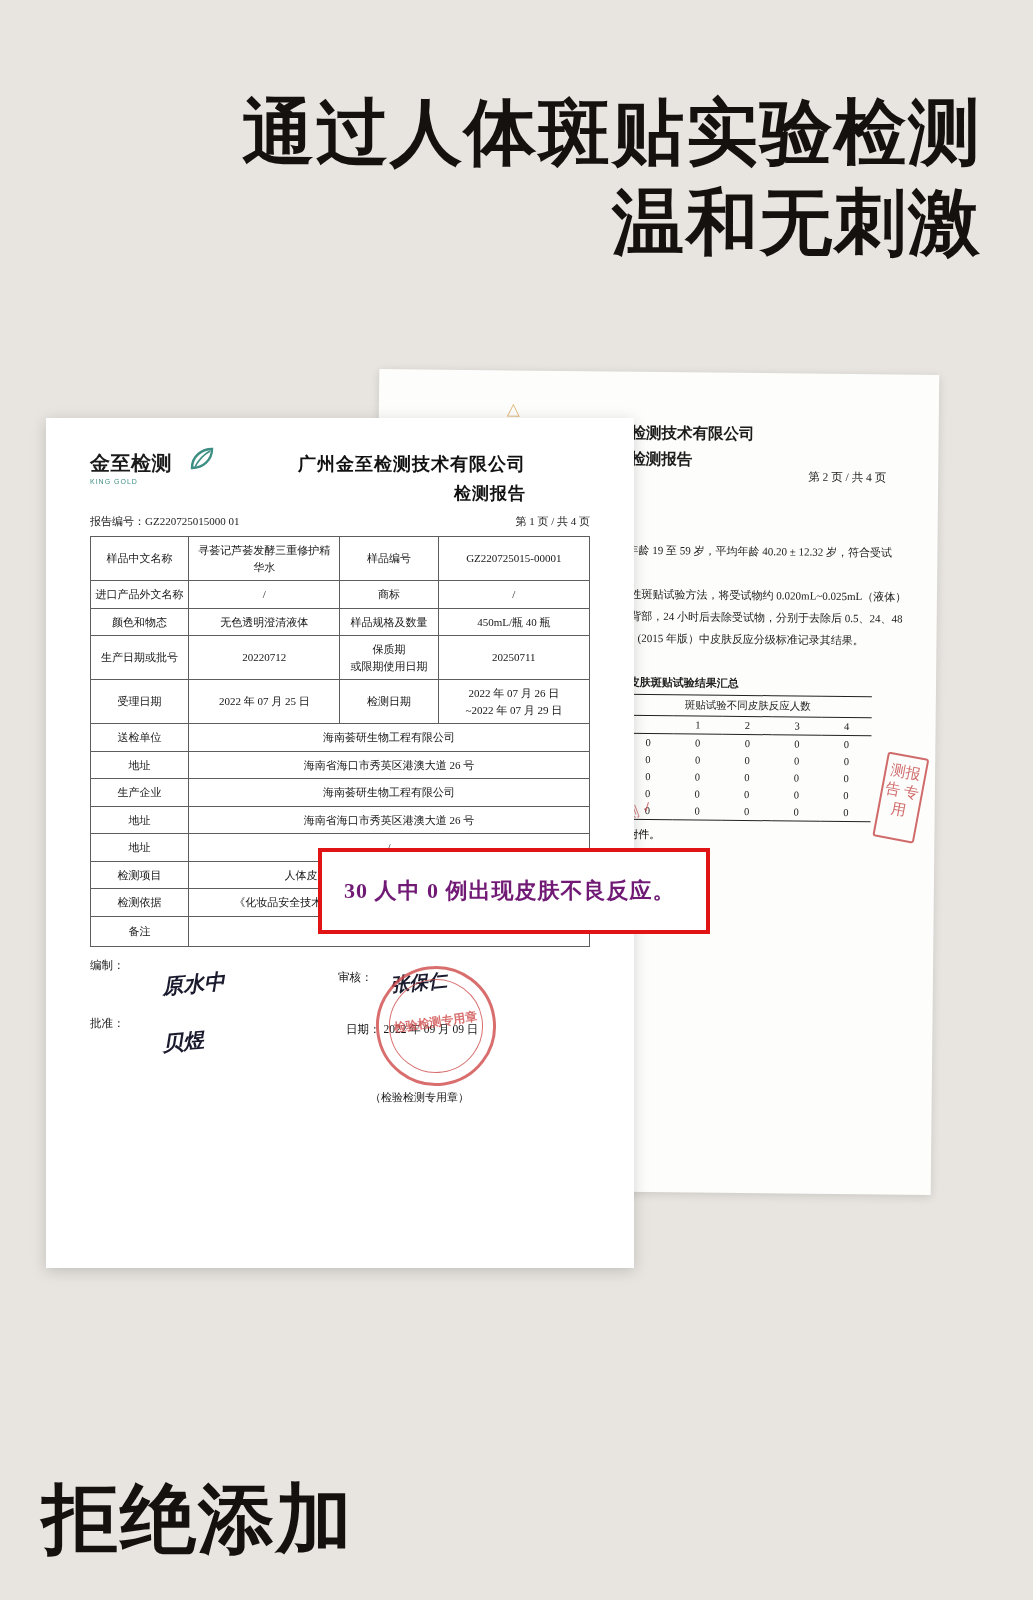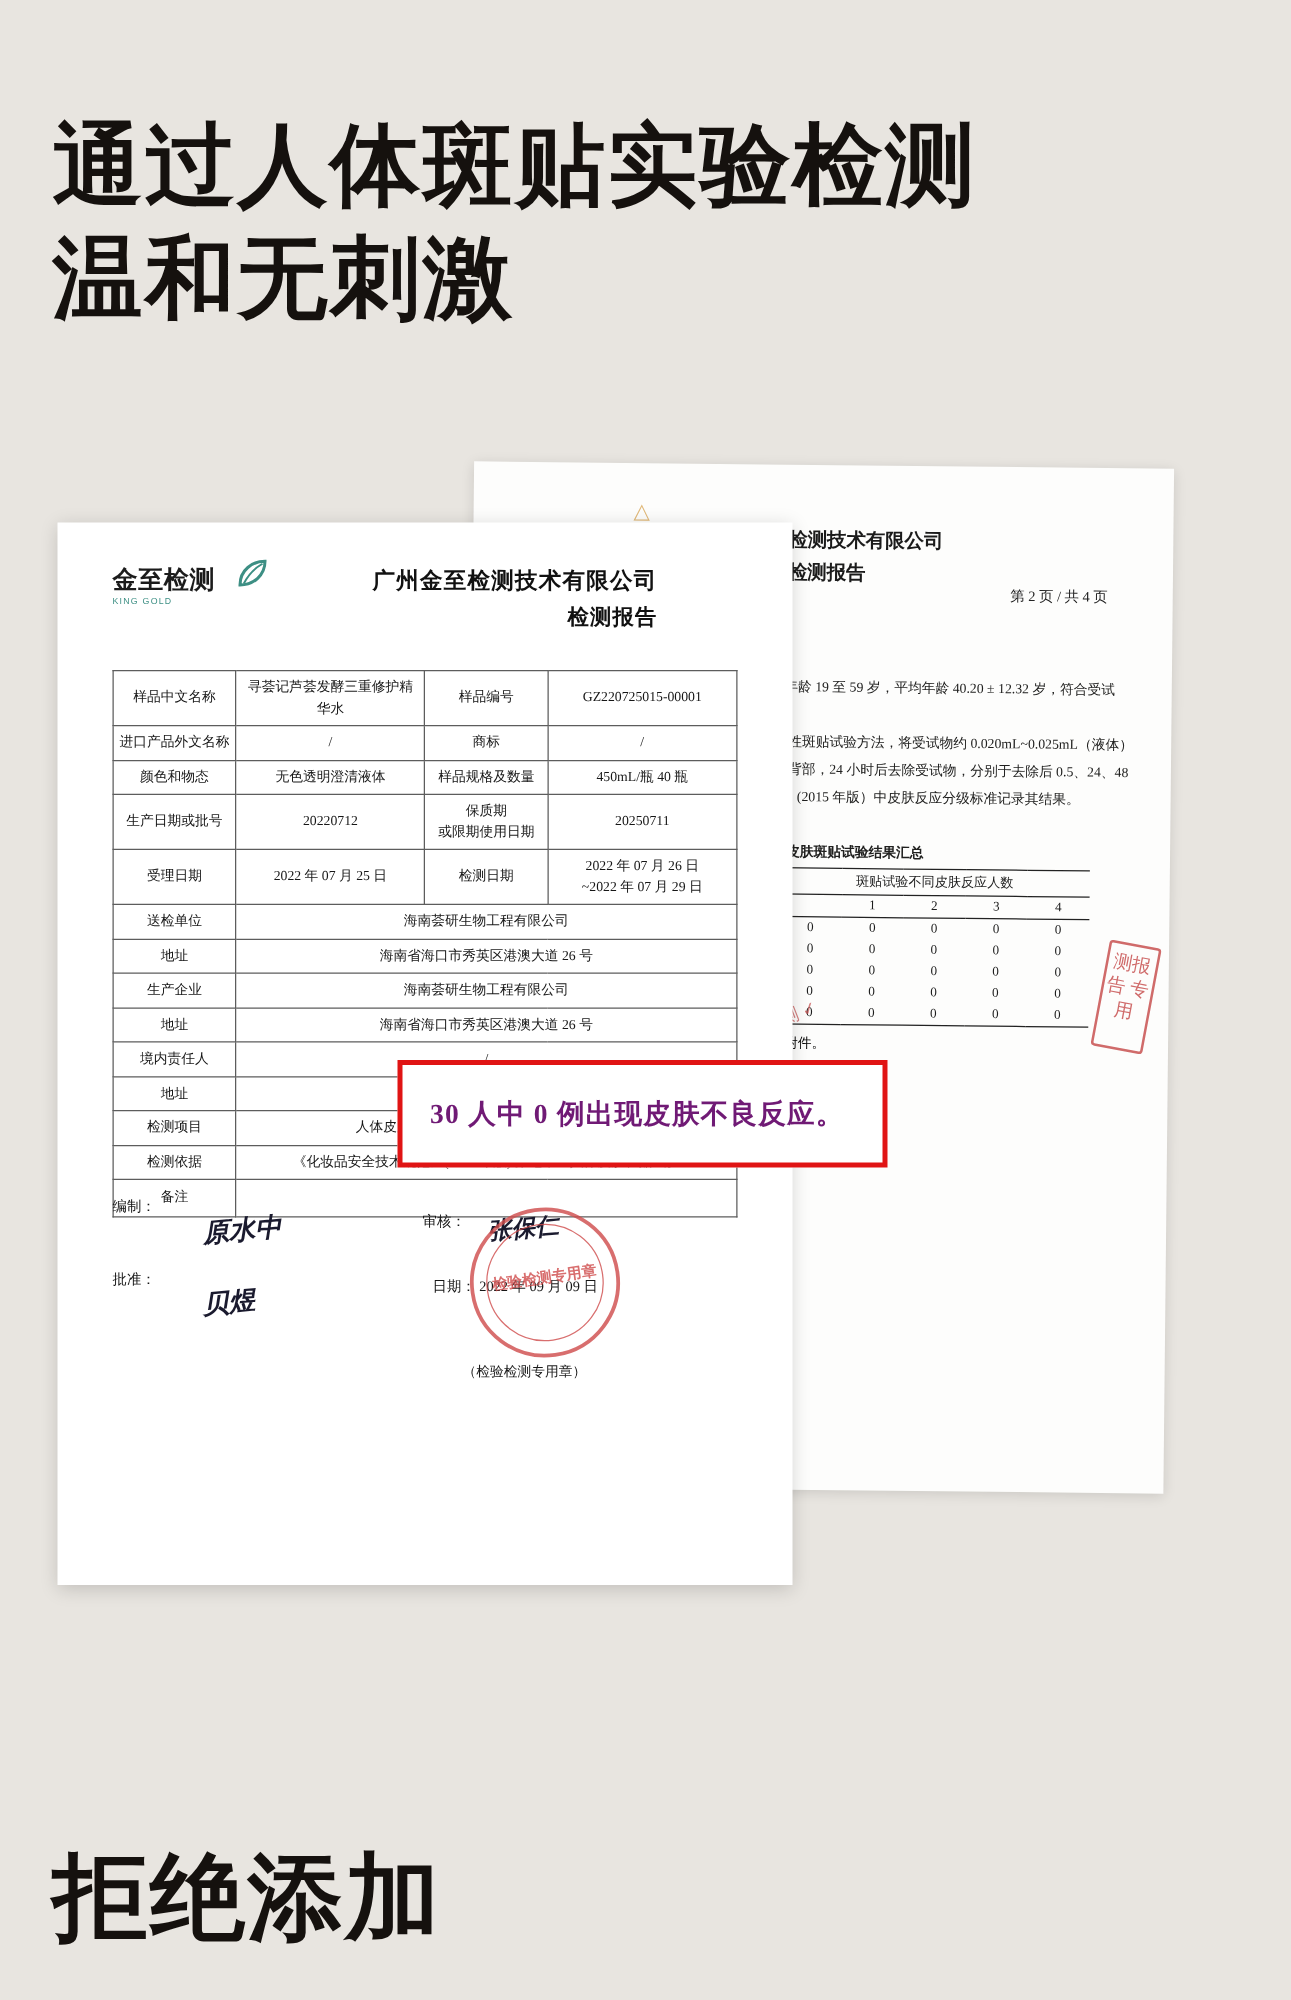--- a/index.html
+++ b/index.html
@@ -15,21 +15,21 @@
 
   .headline {
     position:absolute; left:42px; top:88px; width:940px;
     font-family:"Liberation Serif", serif;
     font-weight:700;
     font-size:72px;
     line-height:1.25;
     color:#15110e;
     letter-spacing:2px;
   }
-  .headline div { white-space:nowrap; }
+  .headline div { white-space:nowrap;text-align:right; }
 
   .footline {
     position:absolute; left:42px; top:1478px;
     font-family:"Liberation Serif", serif;
     font-weight:700;
     font-size:76px;
     line-height:1.1;
     color:#15110e;
     letter-spacing:2px;
   }
@@ -319,20 +319,26 @@
       <path d="M4 22 C4 10 14 3 24 3 C24 14 15 22 4 22 Z" fill="none" stroke="#3d8f84" stroke-width="2.4"></path>
       <path d="M22 5 C15 9 10 15 7 21" fill="none" stroke="#3d8f84" stroke-width="1.6"></path>
     </svg>
   </div>
 
   <div class="title-wrap">
     <div class="t1">广州金至检测技术有限公司</div>
     <div class="t2">检测报告</div>
   </div>
 
+  <div class="meta-row">
+    <div>
+      <span>报告编号：</span><span>GZ220725015000 01</span>
+    </div>
+    <div>第 1 页 / 共 4 页</div>
+  </div>
 
   <table class="main">
     <tbody>
         <tr>
       <td class="lbl">样品中文名称</td>
       <td class="mid">寻荟记芦荟发酵三重修护精华水</td>
       <td class="lbl2">样品编号</td>
       <td class="val2">GZ220725015-00001</td>
     </tr>
     <tr>
@@ -370,24 +376,20 @@
       <td class="lbl">地址</td>
       <td colspan="3">海南省海口市秀英区港澳大道 26 号</td>
     </tr>
     <tr>
       <td class="lbl">生产企业</td>
       <td colspan="3">海南荟研生物工程有限公司</td>
     </tr>
     <tr>
       <td class="lbl">地址</td>
       <td colspan="3">海南省海口市秀英区港澳大道 26 号</td>
-    </tr>
-    <tr>
-      <td class="lbl">境内责任人</td>
-      <td colspan="3">/</td>
     </tr>
     <tr>
       <td class="lbl">地址</td>
       <td colspan="3">/</td>
     </tr>
     <tr>
       <td class="lbl">检测项目</td>
       <td colspan="3">人体皮肤斑贴试验（皮肤封闭型斑贴试验）</td>
     </tr>
     <tr>

